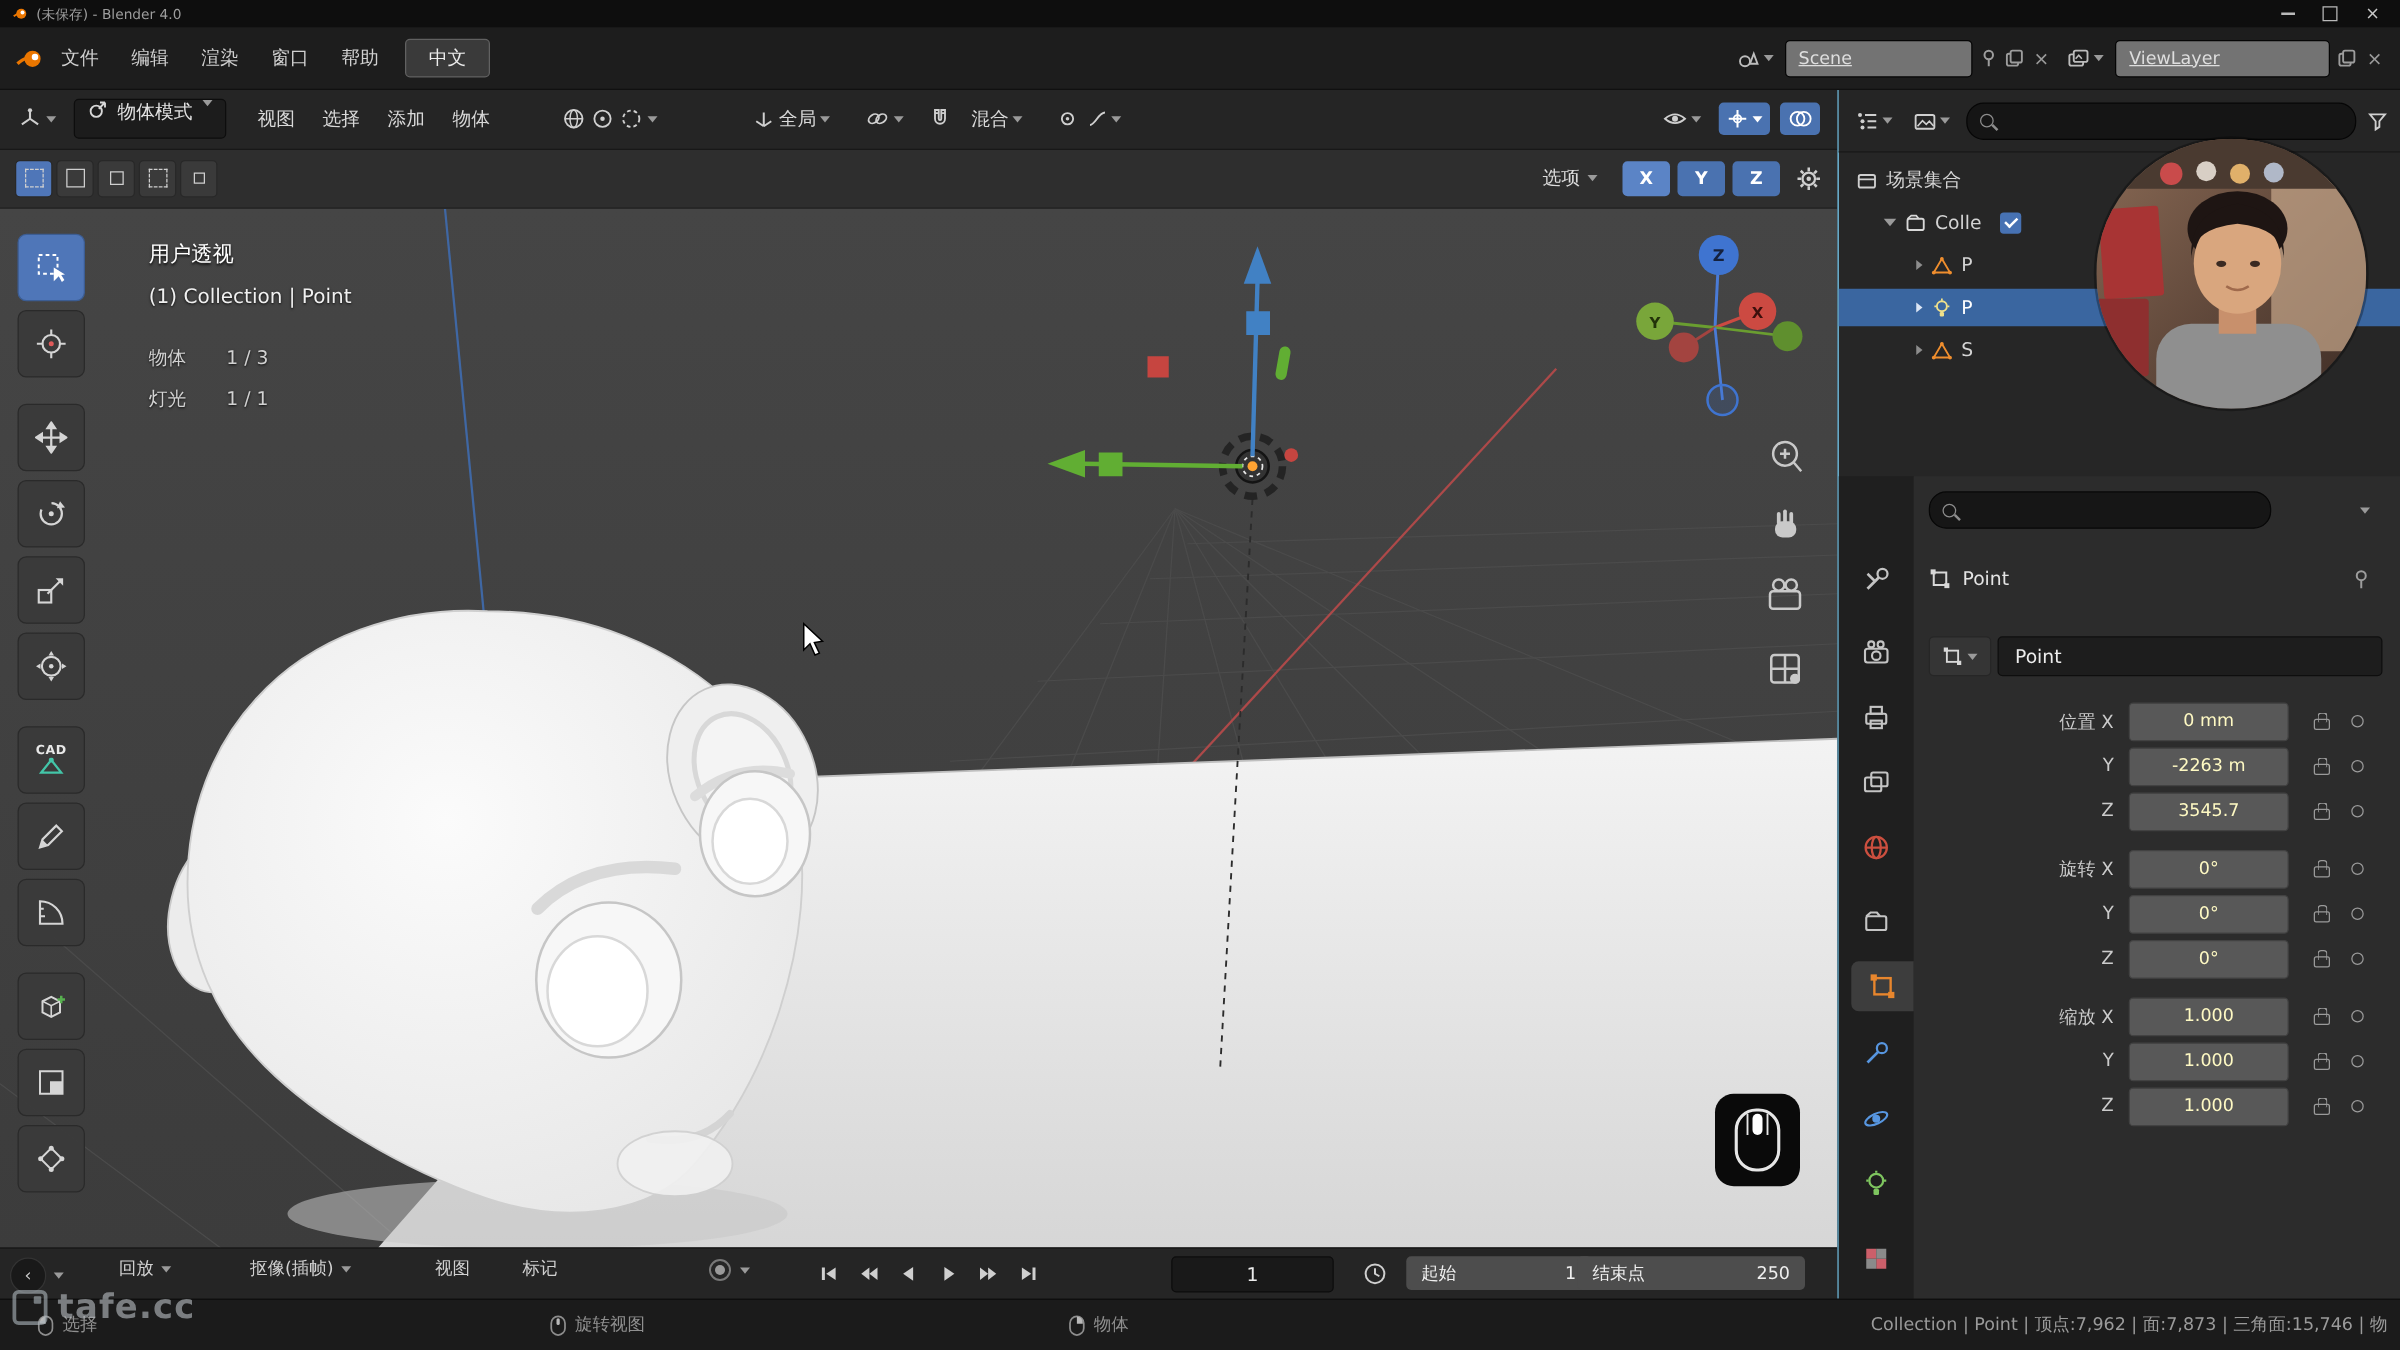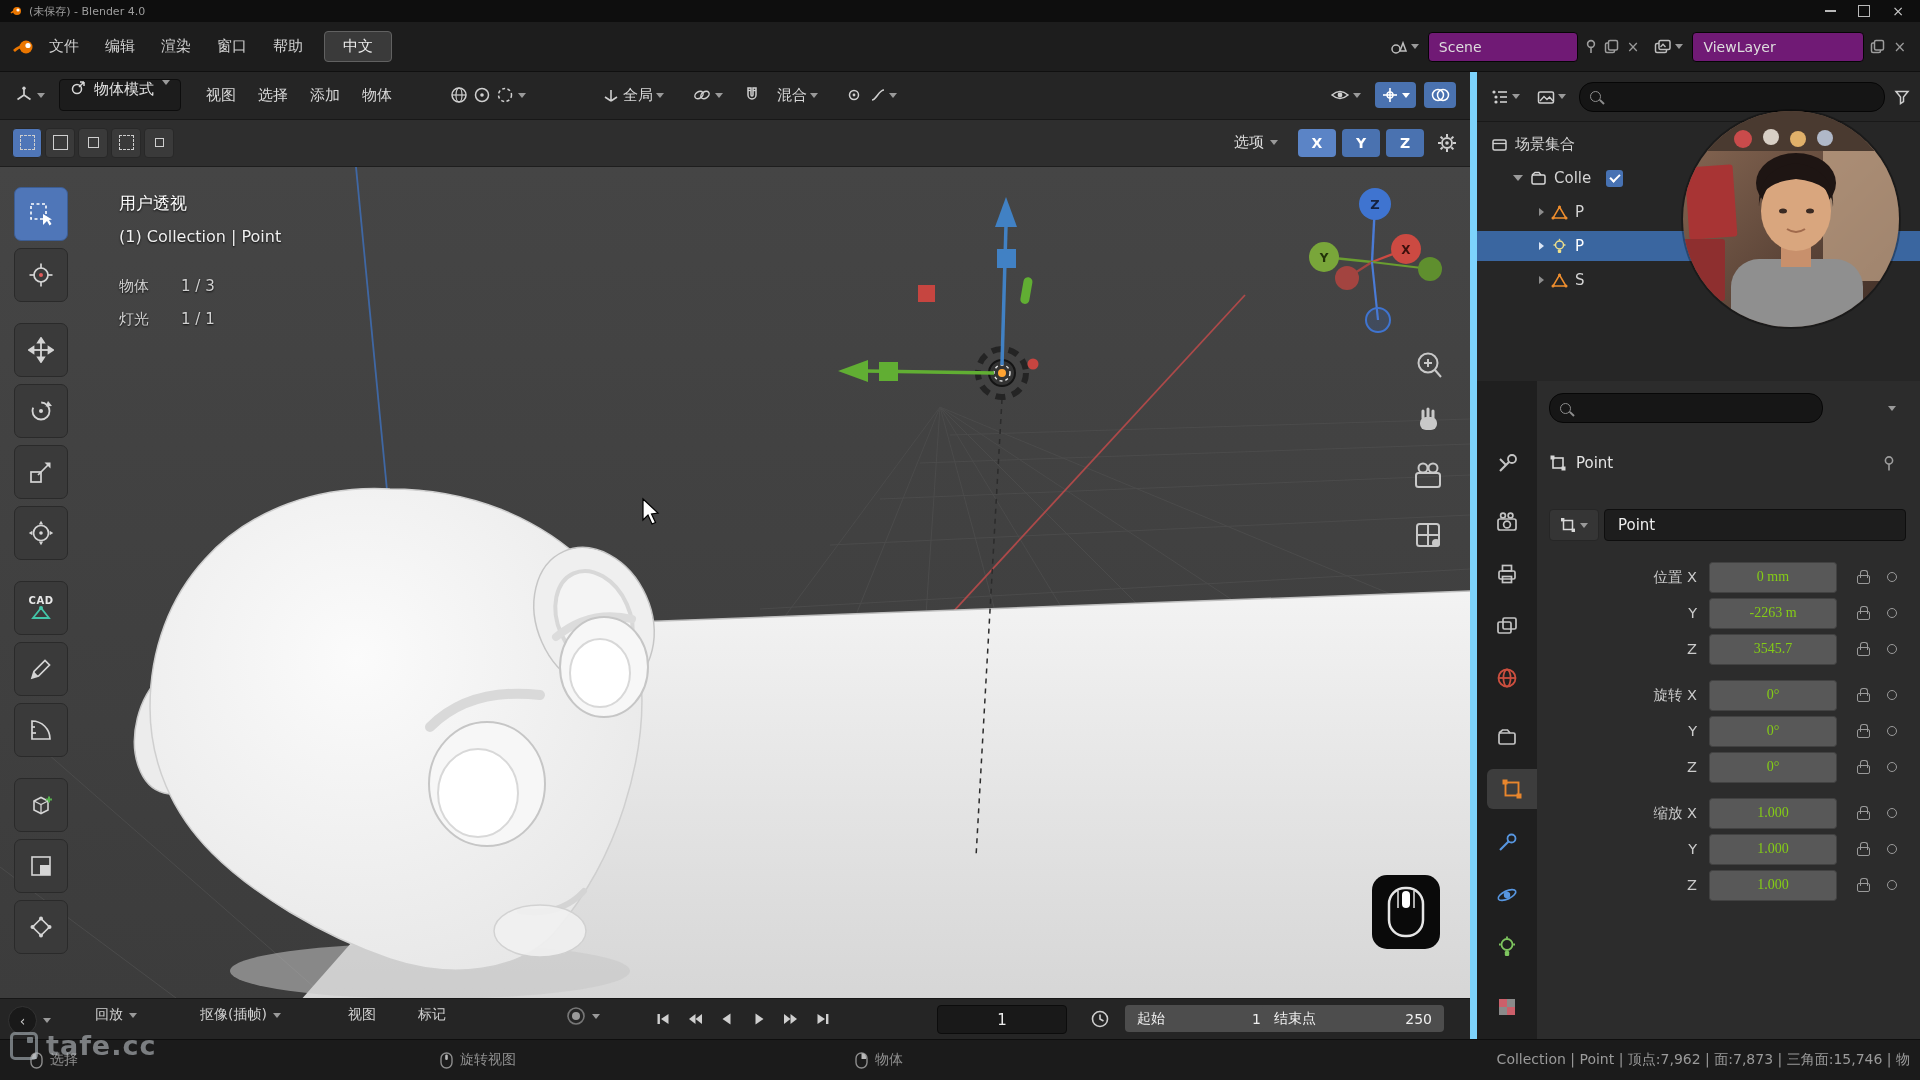--- a/index.html
+++ b/index.html
@@ -20,28 +20,28 @@
   .wc-close{color:#c9c9c9;font-size:14px;line-height:10px;}
 
   
   .topbar{height:49px;background:#1d1d1d;display:flex;align-items:center;padding:0 12px;font-size:15px;color:#d0d0d0;border-bottom:1px solid #101010;}
   .menu-item{padding:6px 13px;cursor:default;}
   .lang-tab{margin-left:8px;border:1px solid #616161;background:#3a3a3a;border-radius:4px;padding:5px 18px;color:#ececec;}
   .ws-tabs{display:flex;margin-left:30px;color:#8d8d8d;align-items:center;}
   .ws-tab{padding:8px 13px;border-radius:7px 7px 0 0;}
   .ws-tab.active{color:#ffffff;background:#2b2b2b;}
   .id-block{display:flex;align-items:center;gap:6px;}
-  .id-field{background:#701a75;border:1px solid #050505;border-radius:4px;height:28px;display:flex;align-items:center;padding:0 10px;min-width:120px;color:#dedede;font-size:14px;}
+  .id-field{background:#737373;border:1px solid #050505;border-radius:4px;height:28px;display:flex;align-items:center;padding:0 10px;min-width:120px;color:#dedede;font-size:14px;text-decoration:underline;}
   .mini-icon-btn{display:flex;align-items:center;gap:3px;padding:3px;}
   .xbtn{color:#9a9a9a;font-size:15px;padding:0 2px;}
 
   
   .main{display:flex;height:967px;}
   .left-col{width:1470px;display:flex;flex-direction:column;}
-  .sidebar{width:450px;position:relative;background:#262626;border-left:7px solid #7dd3fc;}
+  .sidebar{width:450px;position:relative;background:#262626;border-left:1px solid #7dd3fc;}
 
   
   .vp-header{height:47px;background:#252525;display:flex;align-items:center;padding:0 10px;font-size:15px;color:#d8d8d8;border-bottom:1px solid #181818;}
   .vph-menu{padding:5px 11px;}
   .mode-dd{display:flex;align-items:flex-start;gap:8px;background:#1c1c1c;border:1px solid #0d0d0d;border-radius:4px;height:30px;padding:0 10px;margin-left:10px;color:#e4e4e4;}
   .hdr-ico{display:flex;align-items:center;gap:3px;padding:4px 4px;}
   .hdr-ico.blue{background:#4a72b0;border-radius:4px;padding:4px 6px;}
   .vp-tools{height:46px;background:#2e2e2e;display:flex;align-items:center;padding:0 12px;border-bottom:1px solid #1e1e1e;}
   .selmode{width:28px;height:28px;border-radius:4px;background:#3a3a3a;border:1px solid #282828;display:flex;align-items:center;justify-content:center;margin-right:3px;}
   .selmode.active{background:#4f76b8;}
@@ -116,21 +116,21 @@
   .p-bread{display:flex;align-items:center;gap:9px;margin-top:27px;height:26px;font-size:15px;color:#e4e4e4;position:relative;}
   .p-name{display:flex;align-items:center;margin-top:34px;height:30px;gap:5px;}
   .p-name .ibtn{width:48px;height:30px;background:#353535;border:1px solid #262626;border-radius:4px;display:flex;align-items:center;justify-content:center;gap:4px;}
   .p-name .nfld{flex:1;height:30px;background:#1d1d1d;border:1px solid #0e0e0e;border-radius:4px;display:flex;align-items:center;padding-left:13px;color:#ececec;font-size:15px;}
   .p-section{display:flex;align-items:center;gap:9px;margin-top:30px;height:26px;color:#ededed;font-size:15px;position:relative;}
   .dragdots{position:absolute;right:4px;top:8px;width:18px;height:8px;background:
     radial-gradient(circle,#7d7d7d 1.2px,transparent 1.3px);background-size:6px 5px;}
   .prow{display:flex;align-items:center;height:30px;margin-bottom:6px;}
   .prow.gapafter{margin-bottom:16px;}
   .plabel{width:148px;text-align:right;padding-right:12px;color:#cbcbcb;font-size:14.5px;flex:none;}
-  .nfield{width:126px;height:29px;background:#585858;border-radius:3.5px;display:flex;align-items:center;justify-content:center;color:#84cc16;font-size:14px;position:relative;flex:none;border:1px solid #424242;font-family:Liberation Serif, serif;}
+  .nfield{width:126px;height:29px;background:#585858;border-radius:3.5px;display:flex;align-items:center;justify-content:center;color:#fef9c3;font-size:14px;position:relative;flex:none;border:1px solid #424242;}
   .nfield .cd{position:absolute;right:7px;border-top-color:#d6d6d6;}
   .lock{width:13px;height:14px;position:relative;display:inline-block;margin-left:20px;flex:none;}
   .lock::before{content:"";position:absolute;left:3px;top:0;width:6px;height:7px;border:1.6px solid #9a9a9a;border-bottom:none;border-radius:3px 3px 0 0;}
   .lock::after{content:"";position:absolute;left:0;bottom:0;width:11px;height:7px;border:1.6px solid #9a9a9a;border-radius:2px;}
   .decdot{width:8px;height:8px;border:1.6px solid #9a9a9a;border-radius:50%;margin-left:17px;flex:none;}
 </style>
 </head>
 <body>
 
 <div class="app">

